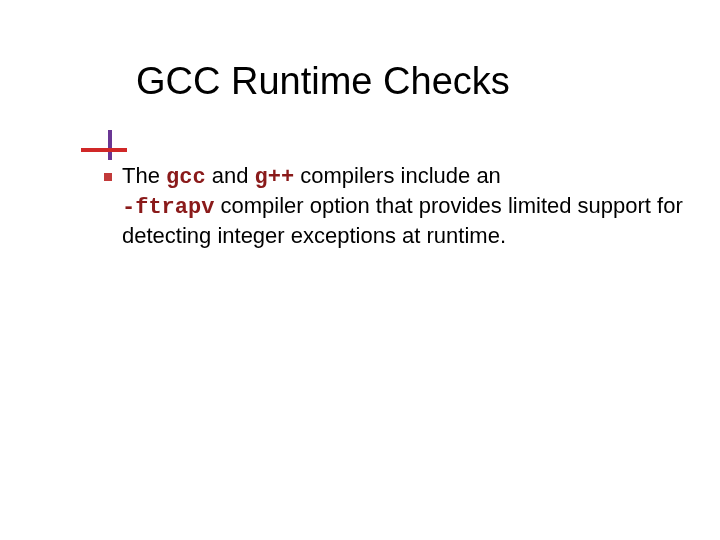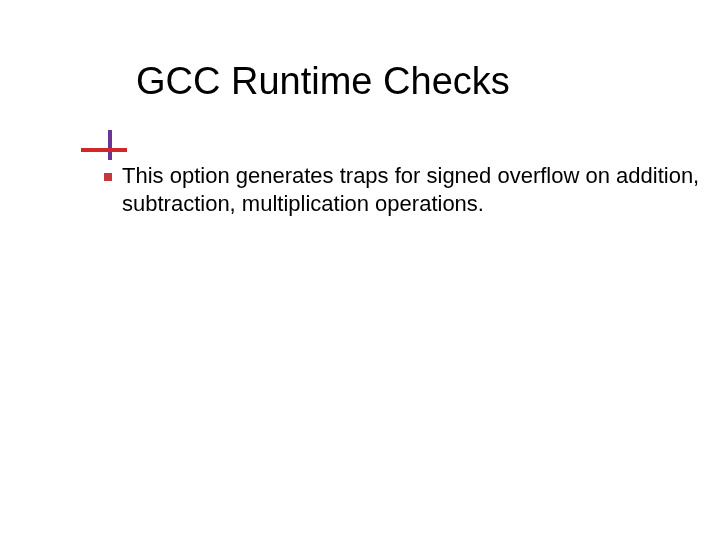--- a/index.html
+++ b/index.html
@@ -79,20 +79,20 @@
 <div class="slide">
 
   <div class="title-wrap">
     <div class="title">GCC Runtime Checks</div>
   </div>
   <div class="accent-v"></div>
   <div class="accent-h"></div>
 
   <div class="body">
 
+    <div class="bullet">
+      <span>The </span><span class="code">gcc</span><span> and </span><span class="code">g++</span><span> compilers include an </span><br><span class="code">-ftrapv</span><span> compiler option that provides limited support for detecting integer exceptions at runtime.</span>
+    </div>
 
-    <div class="bullet">
-      <span>This option generates traps for signed overflow on addition, subtraction, multiplication operations.</span>
-    </div>
 
 
   </div>
 </div>
 
 </body></html>

